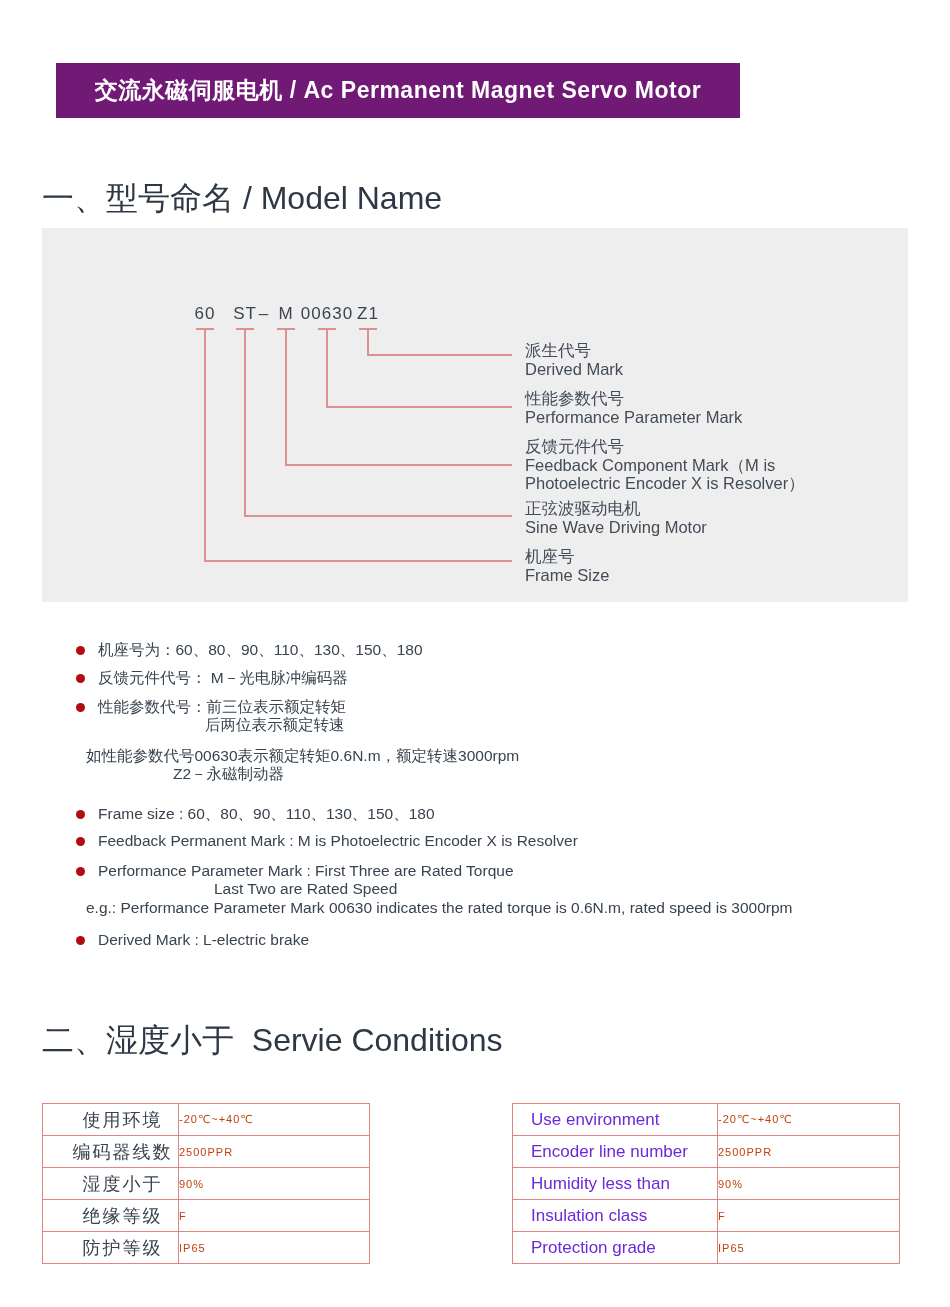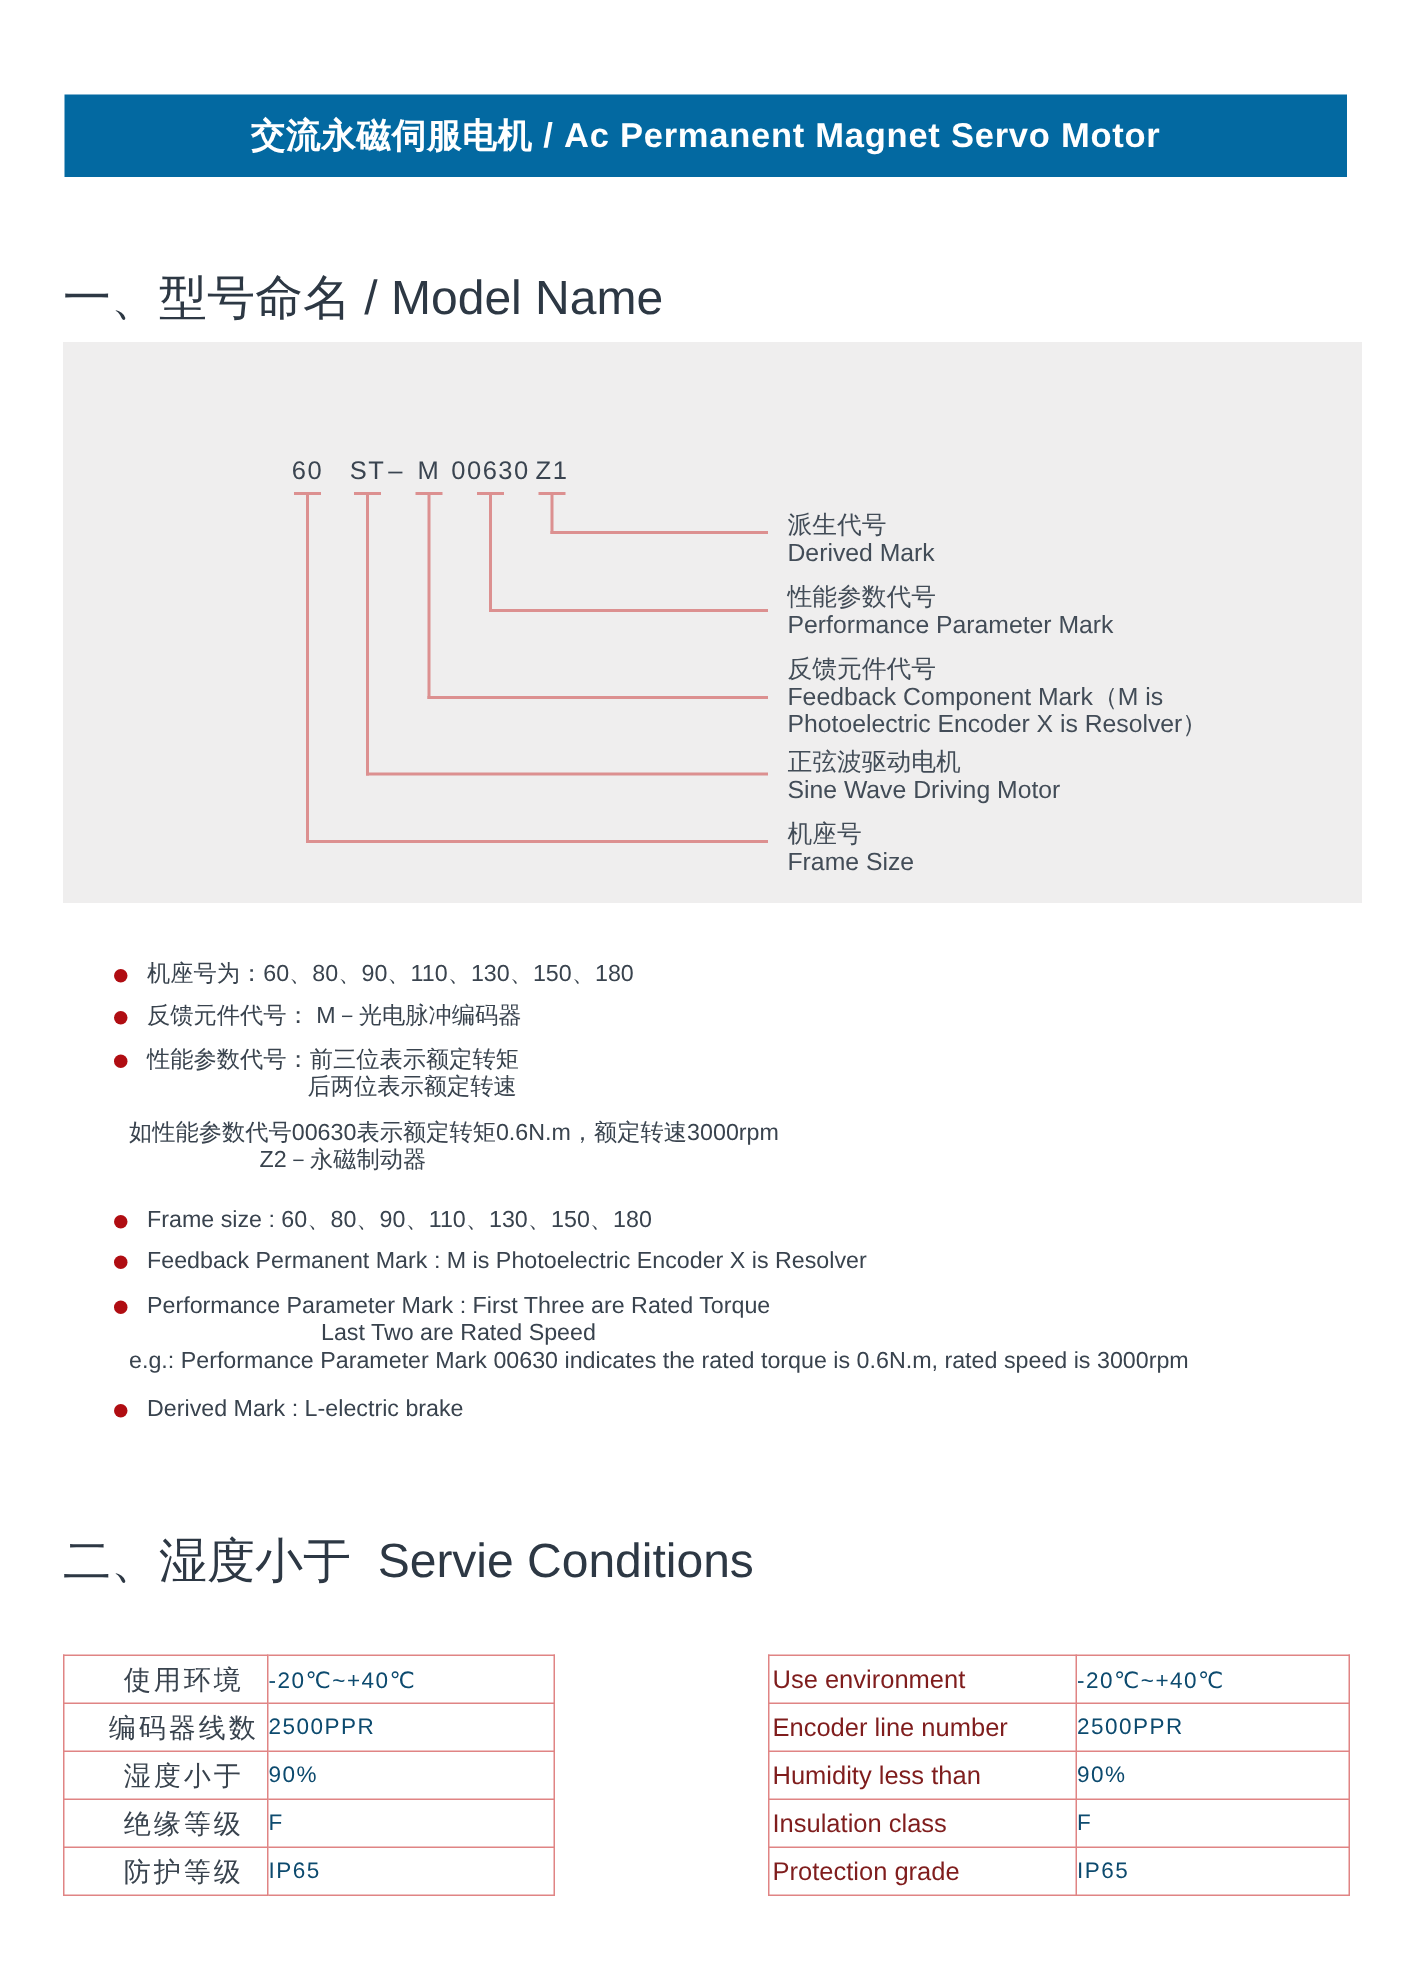--- a/index.html
+++ b/index.html
@@ -3,22 +3,22 @@
 <meta charset="utf-8">
 <style>
   html,body{margin:0;padding:0;background:#ffffff;}
   body{
     width:950px;height:1307px;position:relative;overflow:hidden;
     font-family:"Liberation Sans","DejaVu Sans",sans-serif;
     color:#3a4450;
   }
   
   .header-bar{
-    position:absolute;left:43px;top:63px;width:855px;height:55px;
-    background:#0369a1;display:flex;align-items:center;justify-content:center;
+    position:absolute;left:56px;top:63px;width:684px;height:55px;
+    background:#701a75;display:flex;align-items:center;justify-content:center;
   }
   .header-bar .title{
     color:#ffffff;font-size:23px;font-weight:bold;letter-spacing:.5px;white-space:pre;
   }
   
   .sec-title{
     position:absolute;left:42px;font-size:32px;color:#2d3844;white-space:pre;
   }
   #sec1-title{top:177px;}
   #sec2-title{top:1019px;}
@@ -53,22 +53,22 @@
     border-collapse:collapse;position:absolute;top:0;
     table-layout:fixed;
   }
   #table-cn{left:42px;width:328px;}
   #table-en{left:512px;width:388px;}
   table.spec td{
     border:1px solid #e08484;height:32px;padding:0;vertical-align:middle;
     box-sizing:border-box;
   }
   #table-cn td.lbl{width:136px;padding-left:24px;font-size:18px;letter-spacing:2px;color:#39434e;text-align:center;}
-  #table-en td.lbl{width:205px;padding-left:2px;font-size:17px;color:#7f1d1d;}
-  td.val{padding-left:45px;font-size:15px;letter-spacing:1px;color:#0c4a6e;}
+  #table-en td.lbl{width:205px;padding-left:18px;font-size:17px;color:#6d28d9;}
+  td.val{padding-left:45px;font-size:11px;letter-spacing:1px;color:#c2410c;}
 </style>
 </head>
 <body>
 
 <div class="header-bar">
   <span class="title">交流永磁伺服电机 / Ac Permanent Magnet Servo Motor</span>
 </div>
 
 <div class="sec-title" id="sec1-title">一、型号命名 / Model Name</div>
 

